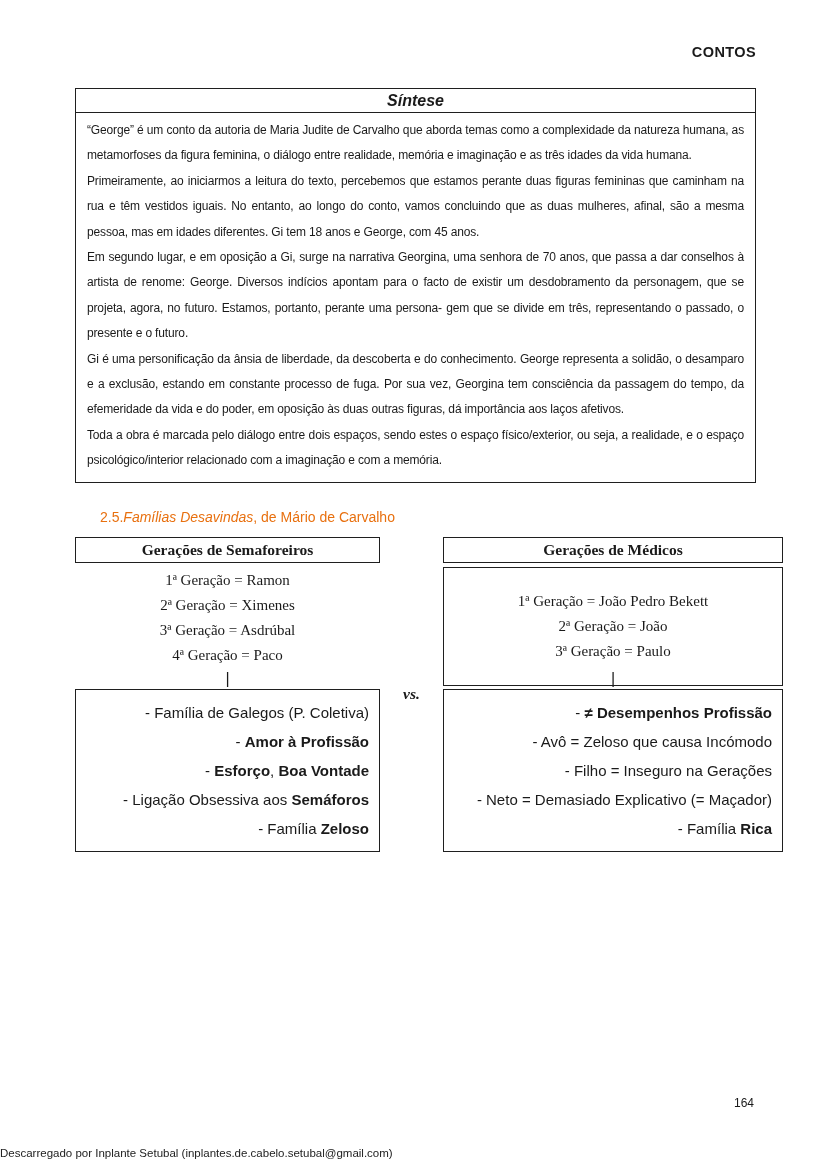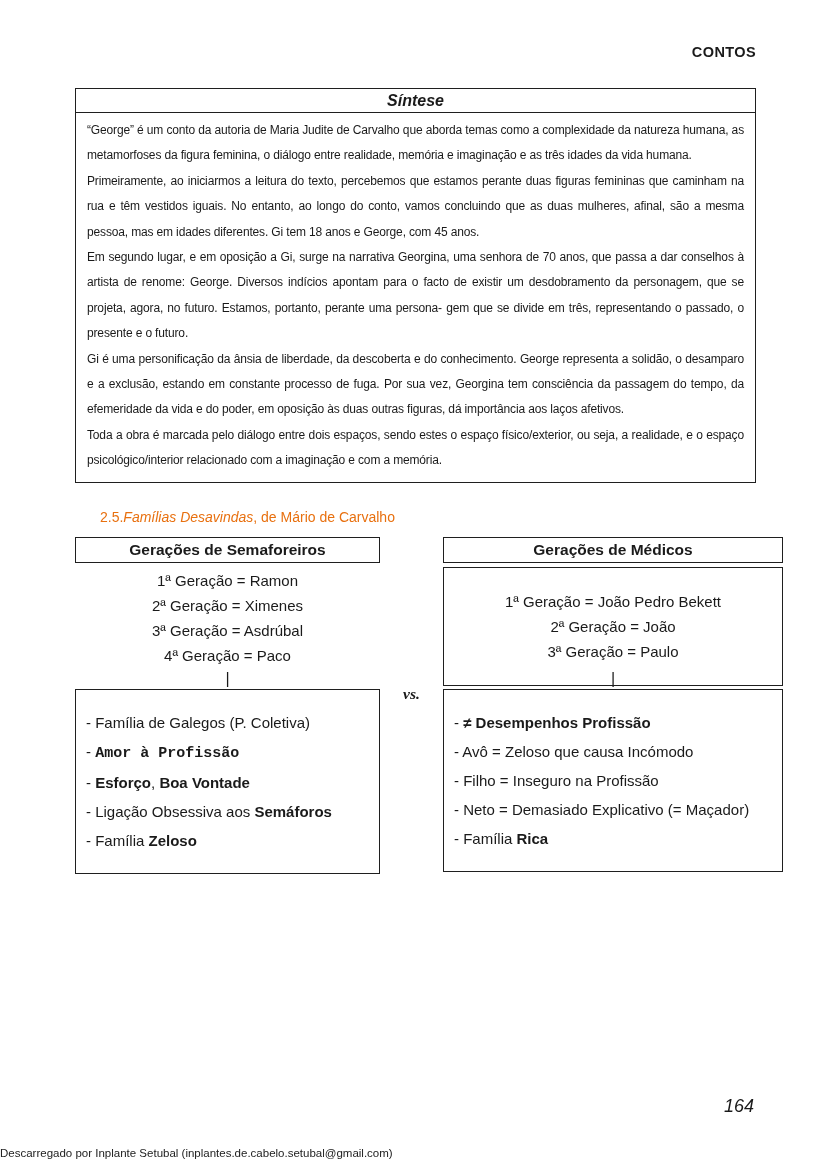--- a/index.html
+++ b/index.html
@@ -67,21 +67,21 @@
     color:var(--arrow);
     font-style:normal;
     margin:0 5px;
     font-size:17px;
   }
   
   .diagram{position:relative;margin-top:12px;height:360px;}
   .col{position:absolute;top:0;}
   .col-left{left:0;width:305px;}
   .col-right{left:368px;width:340px;}
-  .col-top{height:132px;}
+  .col-top{height:132px;font-family:Liberation Serif, serif;}
   .box{border:1px solid var(--border);}
   .header-box{
     text-align:center;
     font-weight:bold;
     font-size:15.5px;
     padding:3px 0;
   }
   .gen-list{
     margin-top:5px;
     text-align:center;
@@ -89,40 +89,39 @@
     line-height:25px;
   }
   .gen-list.bordered{margin-top:4px;padding:21px 4px;}
   .connector{
     height:20px;
     text-align:center;
     font-size:16px;
     line-height:20px;
   }
   .traits-box{
-    text-align:left;
+    text-align:right;
     font-size:15px;
     line-height:29px;
-    padding:18px 10px;
+    padding:8px 10px;
   }
   .vs{
     position:absolute;
     left:305px;top:148px;width:63px;
     text-align:center;
     font-weight:bold;
     font-style:italic;
     font-size:15.5px;
     font-family:Liberation Serif, serif;
   }
   
   .page-number{
     position:absolute;
     right:74px;top:1096px;
-    font-size:18px;
-    font-style:italic;
+    font-size:12px;
   }
   .footer{
     position:absolute;
     left:0;right:0;bottom:12px;
     text-align:left;
     font-size:11.5px;
     color:#222222;
   }
 </style>
 </head>
@@ -157,21 +156,21 @@
           <div class="gen-list">
             <div class="gen-item">1ª Geração = Ramon</div>
             <div class="gen-item">2ª Geração = Ximenes</div>
             <div class="gen-item">3ª Geração = Asdrúbal</div>
             <div class="gen-item">4ª Geração = Paco</div>
           </div>
         </div>
         <div class="connector">|</div>
         <div class="box traits-box">
             <div><span>- Família de Galegos (P. Coletiva)</span></div>
-            <div><span>- </span><span style="font-weight: bold; font-family: Liberation Mono, monospace;">Amor à Profissão</span></div>
+            <div><span>- </span><span style="font-weight: bold;">Amor à Profissão</span></div>
             <div><span>- </span><span style="font-weight: bold;">Esforço</span><span>, </span><span style="font-weight: bold;">Boa Vontade</span></div>
             <div><span>- Ligação Obsessiva aos </span><span style="font-weight: bold;">Semáforos</span></div>
             <div><span>- Família </span><span style="font-weight: bold;">Zeloso</span></div>
           </div>
       </div>
 
       <div class="vs">vs.</div>
 
       <div class="col col-right">
         <div class="col-top">
@@ -179,21 +178,21 @@
           <div class="box gen-list bordered">
             <div class="gen-item">1ª Geração = João Pedro Bekett</div>
             <div class="gen-item">2ª Geração = João</div>
             <div class="gen-item">3ª Geração = Paulo</div>
           </div>
         </div>
         <div class="connector">|</div>
         <div class="box traits-box">
             <div><span>- </span><span style="font-weight: bold;">≠ Desempenhos Profissão</span></div>
             <div><span>- Avô = Zeloso que causa Incómodo</span></div>
-            <div><span>- Filho = Inseguro na Profissão</span></div>
+            <div><span>- Filho = Inseguro na Gerações</span></div>
             <div><span>- Neto = Demasiado Explicativo (= Maçador)</span></div>
             <div><span>- Família </span><span style="font-weight: bold;">Rica</span></div>
           </div>
       </div>
 
     </div>
   </div>
 
   <div class="page-number">164</div>
   <div class="footer">Descarregado por Inplante Setubal (inplantes.de.cabelo.setubal@gmail.com)</div>

